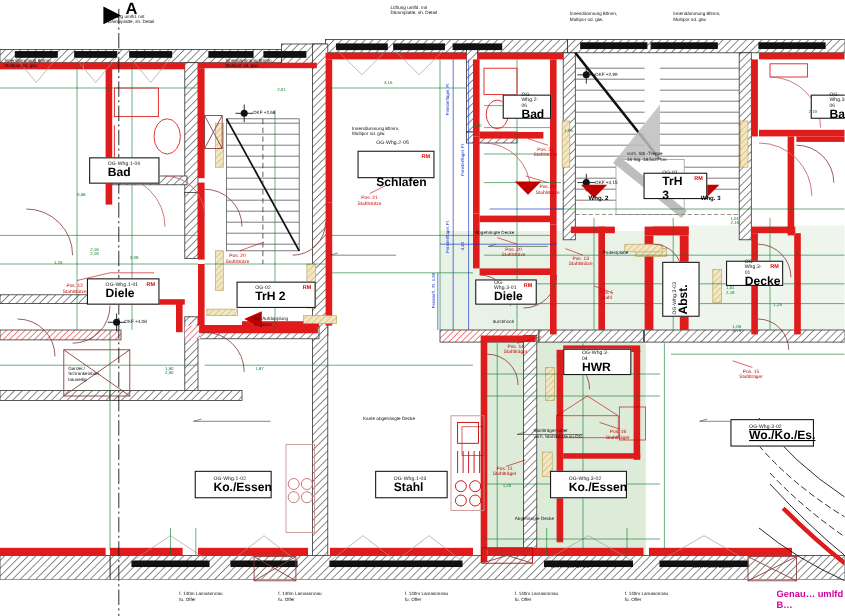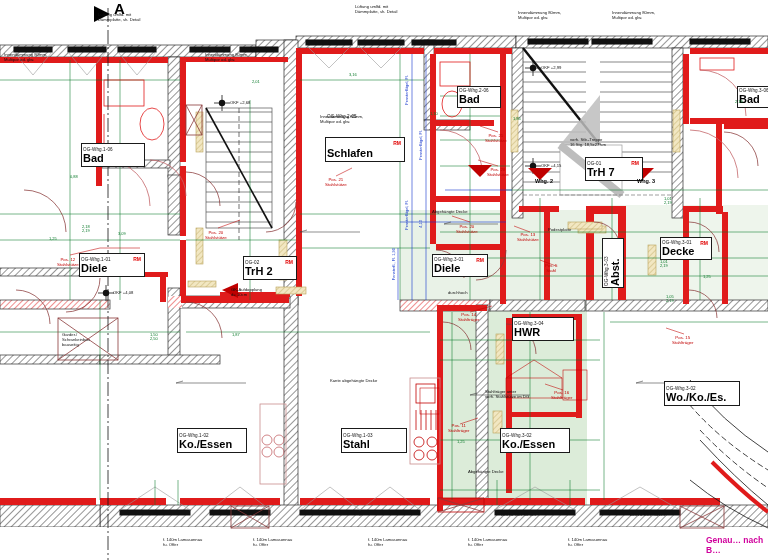--- a/index.html
+++ b/index.html
@@ -2,21 +2,21 @@
 <html><head>
 <meta charset="utf-8">
 <style>
   html,body{margin:0;padding:0;background:#ffffff;}
   body{width:768px;height:560px;overflow:hidden;
        font-family:"Liberation Sans","DejaVu Sans",sans-serif;}
   #plan{position:relative;width:768px;height:560px;background:#fff;}
   svg{position:absolute;left:0;top:0;}
   .lbl{position:absolute;background:#fff;border:1px solid #1a1a1a;
        box-sizing:border-box;display:flex;flex-direction:column;
-       justify-content:flex-end;padding:1px 1px;}
+       justify-content:center;padding:1px 16px;}
   .lbl .code{font-size:4.6px;color:#111;letter-spacing:.1px;line-height:1.1;}
   .lbl .nm{font-size:11px;font-weight:bold;color:#000;line-height:1.15;}
   .lbl .rm{position:absolute;right:3px;top:1.5px;font-size:5px;
            font-weight:bold;color:#e10000;}
   .rlbl{position:absolute;font-size:4.4px;color:#c00000;line-height:1.15;
         text-align:center;}
   .klbl{position:absolute;font-size:4.2px;color:#111;line-height:1.2;}
   .blbl{position:absolute;font-size:4px;color:#1133cc;line-height:1.1;}
   .vert{writing-mode:vertical-rl;transform:rotate(180deg);}
   .mlbl{position:absolute;font-size:8.5px;color:#d0009c;font-weight:bold;
@@ -469,37 +469,37 @@
   <div id="roomLabels">
       <div class="lbl" style="left: 81px; top: 143px; width: 64px; height: 24px;">
         <div class="code">OG-Whg.1-06</div>
         <div class="nm">Bad</div>
       </div>
       <div class="lbl" style="left: 79px; top: 253px; width: 66px; height: 24px;">
         <div class="code">OG-Whg.1-01</div>
         <div class="nm">Diele</div>
         <span class="rm">RM</span>
       </div>
-      <div class="lbl" style="left: 215px; top: 256px; width: 54px; height: 24px; margin-left: 28px;">
+      <div class="lbl" style="left: 215px; top: 256px; width: 72px; height: 24px;">
         <div class="code">OG-02</div>
         <div class="nm">TrH 2</div>
         <span class="rm">RM</span>
       </div>
-      <div class="lbl" style="left: 325px; top: 137px; width: 80px; height: 25px; gap: 28px;">
+      <div class="lbl" style="left: 325px; top: 137px; width: 70px; height: 25px; gap: 28px;">
         <div class="code">OG-Whg.2-05</div>
         <div class="nm">Schlafen</div>
         <span class="rm">RM</span>
       </div>
       <div class="lbl" style="left: 457px; top: 86px; width: 44px; height: 22px;">
         <div class="code">OG-Whg.2-06</div>
         <div class="nm">Bad</div>
       </div>
       <div class="lbl" style="left: 585px; top: 157px; width: 58px; height: 24px;">
         <div class="code">OG-01</div>
-        <div class="nm">TrH 7</div>
+        <div class="nm">TrH 3</div>
         <span class="rm">RM</span>
       </div>
       <div class="lbl" style="left: 737px; top: 86px; width: 44px; height: 22px;">
         <div class="code">OG-Whg.3-06</div>
         <div class="nm">Bad</div>
       </div>
       <div class="lbl" style="left: 432px; top: 254px; width: 56px; height: 23px;">
         <div class="code">OG-Whg.3-01</div>
         <div class="nm">Diele</div>
         <span class="rm">RM</span>
@@ -522,21 +522,21 @@
         <div class="nm">Ko./Essen</div>
       </div>
       <div class="lbl" style="left: 341px; top: 428px; width: 66px; height: 25px;">
         <div class="code">OG-Whg.1-03</div>
         <div class="nm">Stahl</div>
       </div>
       <div class="lbl" style="left: 500px; top: 428px; width: 70px; height: 25px;">
         <div class="code">OG-Whg.3-02</div>
         <div class="nm">Ko./Essen</div>
       </div>
-      <div class="lbl" style="left: 664px; top: 381px; width: 76px; height: 25px;">
+      <div class="lbl" style="left: 664px; top: 381px; width: 76px; height: 25px; text-decoration: underline;">
         <div class="code">OG-Whg.3-02</div>
         <div class="nm">Wo./Ko./Es.</div>
       </div>
     </div>
 
   <div id="whgLabels">
       <div class="whg" style="left: 535px; top: 178px;">Whg. 2</div>
       <div class="whg" style="left: 637px; top: 178px;">Whg. 3</div>
     </div>
 
@@ -627,15 +627,15 @@
     </div>
 
   <div id="blueLabels">
       <div class="blbl vert" style="left: 405px; top: 75px;">Fensterflügel, Fl.</div>
       <div class="blbl vert" style="left: 405px; top: 200px;">Fensterflügel, Fl.</div>
       <div class="blbl vert" style="left: 419px; top: 130px;">Fensterflügel, Fl.</div>
       <div class="blbl vert" style="left: 419px; top: 220px;">4,13</div>
       <div class="blbl vert" style="left: 392px; top: 248px;">Fensterfl., Fl. 1,90</div>
     </div>
 
-  <div class="mlbl" style="left:706px;top:536px;width:62px;">Genau… nach B…</div>
+  <div class="mlbl" style="left:706px;top:536px;width:62px;">Genau… umlfd B…</div>
 
 </div>
 
 </body></html>

